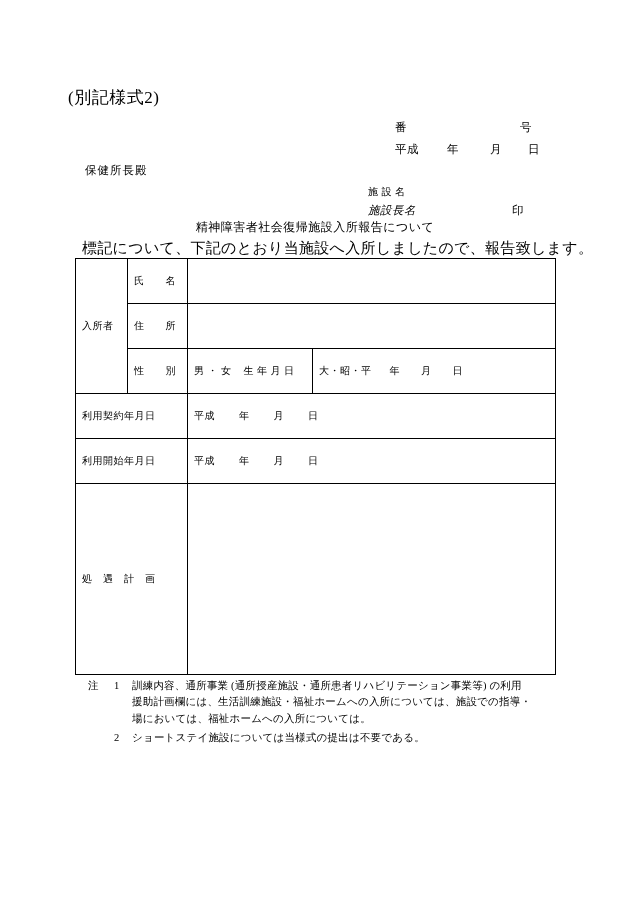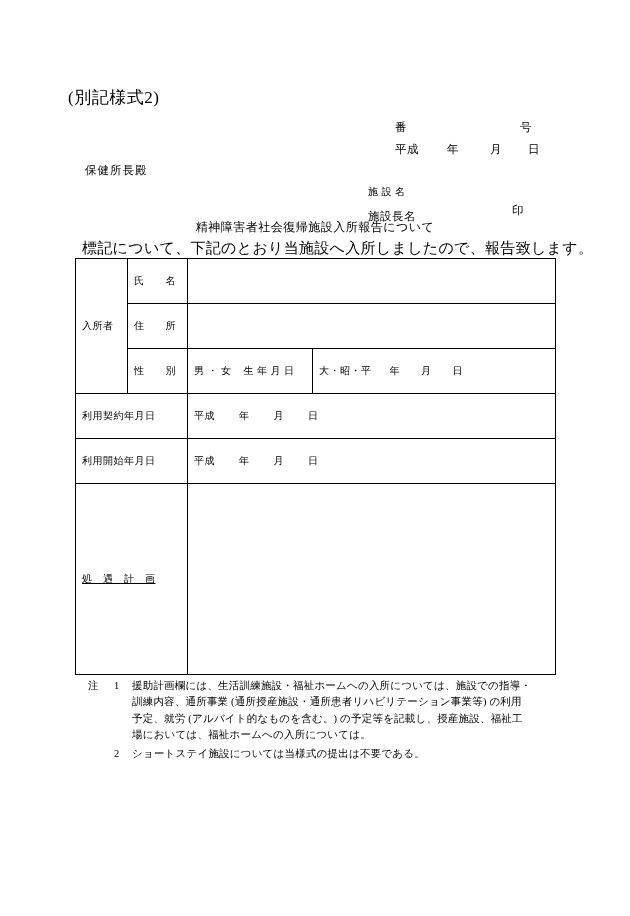--- a/index.html
+++ b/index.html
@@ -54,23 +54,24 @@
   .facility-name {
     position: absolute;
     left: 368px;
     top: 185px;
     font-size: 10px;
     letter-spacing: 0.5px;
   }
   .facility-head {
     position: absolute;
     left: 368px;
-    top: 209px;
-    font-size: 11.5px;
-    letter-spacing: 0.5px;
+    top: 203px;
+    font-size: 11.5px;
+    letter-spacing: 0.5px;
+    font-style: italic;
   }
   .seal-mark {
     position: absolute;
     left: 512px;
     top: 203px;
     font-size: 11.5px;
   }
   .doc-title {
     position: absolute;
     left: 0;
@@ -102,21 +103,21 @@
     font-size: 10px;
     padding: 0 6px;
     vertical-align: middle;
     height: 44px;
     letter-spacing: 0.5px;
   }
   td.cell-label {
     text-align: left;
   }
   td.cell-blank { }
-  .row-tall td { height: 190px; vertical-align: middle; text-decoration: underline; }
+  .row-tall td { height: 190px; vertical-align: middle; }
 
   
   .notes {
     position: absolute;
     left: 88px;
     top: 678px;
     width: 480px;
     font-size: 10.5px;
     line-height: 1.55;
     letter-spacing: 0.2px;
@@ -227,23 +228,22 @@
         <td colspan="2" class="cell-blank"></td>
       </tr>
     </tbody>
   </table>
 
   <div class="notes">
     <div class="note-item">
       <span class="note-num">注</span>
       <span class="note-num" style="left:26px;">1</span>
       <div class="note-body" style="margin-left:44px;">
+        <p>訓練内容、通所事業 (通所授産施設・通所患者リハビリテーション事業等) の利用</p>
         <p>援助計画欄には、生活訓練施設・福祉ホームへの入所については、施設での指導・</p>
-        <p>訓練内容、通所事業 (通所授産施設・通所患者リハビリテーション事業等) の利用</p>
-        <p>予定、就労 (アルバイト的なものを含む。) の予定等を記載し、授産施設、福祉工</p>
         <p>場においては、福祉ホームへの入所については。</p>
       </div>
     </div>
     <div class="note-item note2">
       <span class="note-num" style="left:26px;">2</span>
       <div class="note-body" style="margin-left:44px;">
         <p>ショートステイ施設については当様式の提出は不要である。</p>
       </div>
     </div>
   </div>

